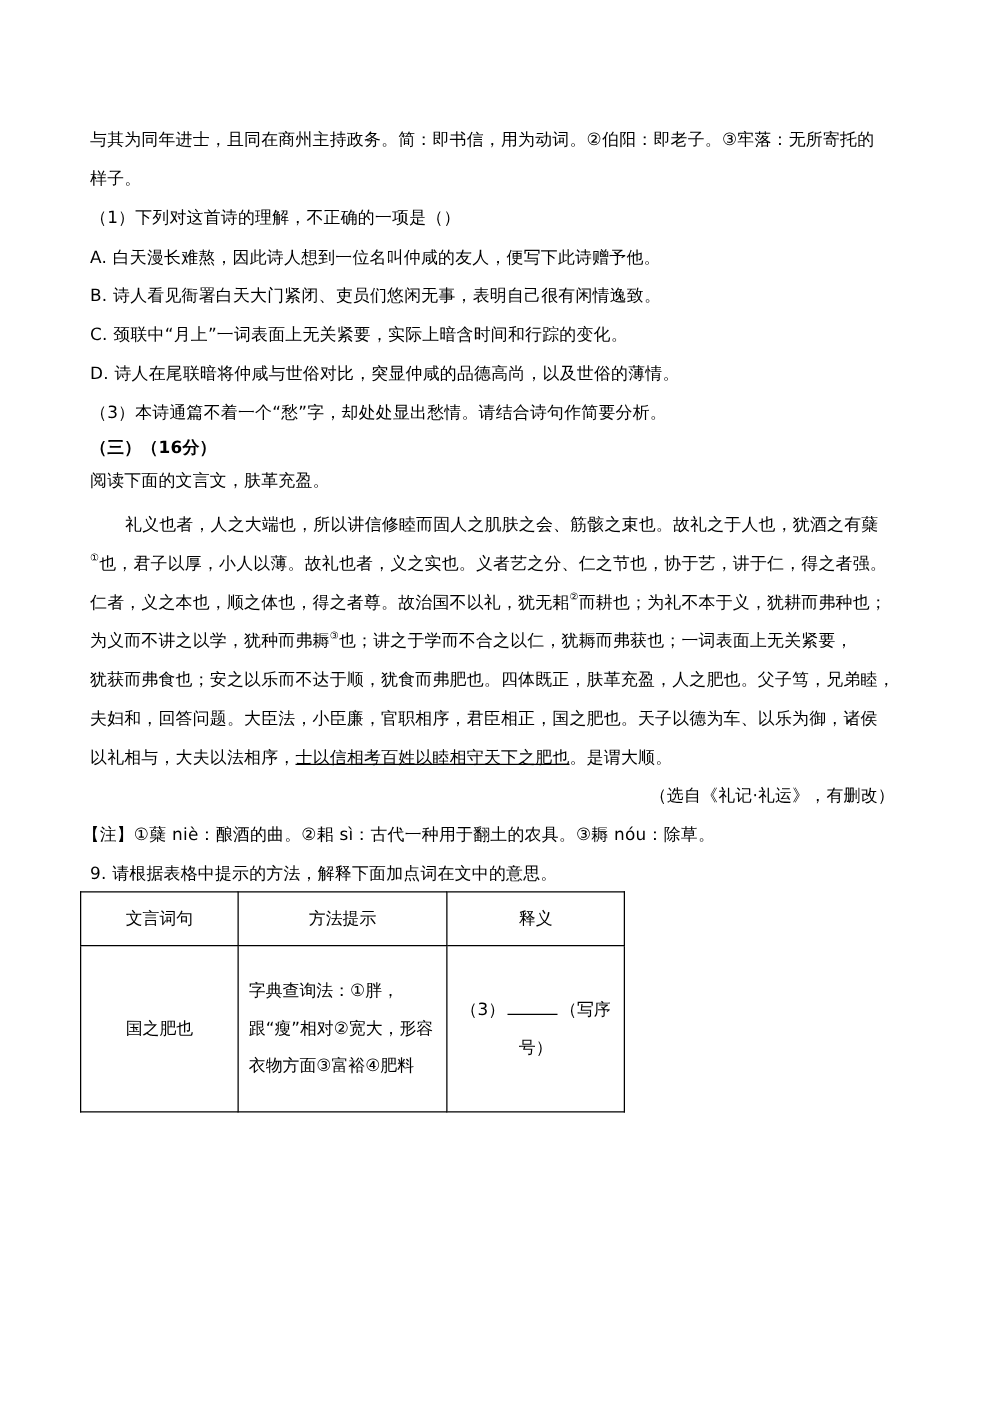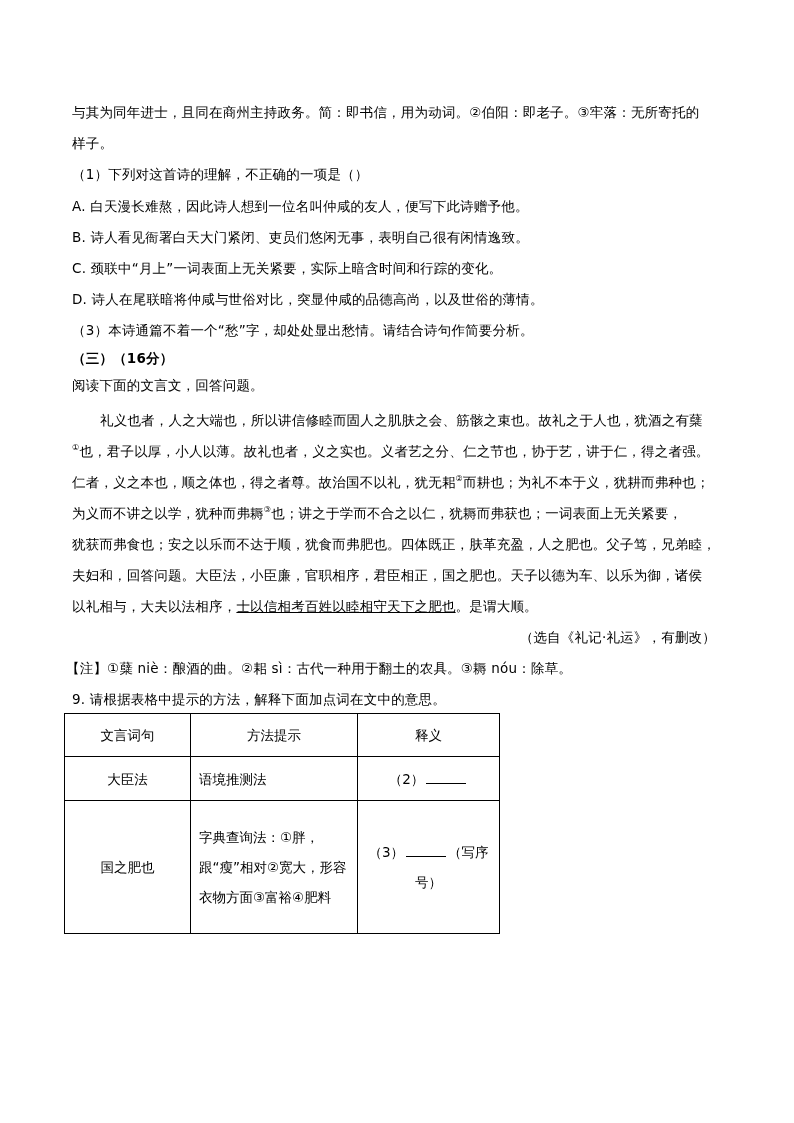--- a/index.html
+++ b/index.html
@@ -30,21 +30,21 @@
   <div class="line" style="top:164px; left:72px">（1）下列对这首诗的理解，不正确的一项是（）</div>
   <div class="line" style="top:196px">A. 白天漫长难熬，因此诗人想到一位名叫仲咸的友人，便写下此诗赠予他。</div>
   <div class="line" style="top:227px">B. 诗人看见衙署白天大门紧闭、吏员们悠闲无事，表明自己很有闲情逸致。</div>
   <div class="line" style="top:258px">C. 颈联中“月上”一词表面上无关紧要，实际上暗含时间和行踪的变化。</div>
   <div class="line" style="top:289px">D. 诗人在尾联暗将仲咸与世俗对比，突显仲咸的品德高尚，以及世俗的薄情。</div>
   <div class="line" style="top:320px">（3）本诗通篇不着一个“愁”字，却处处显出愁情。请结合诗句作简要分析。</div>
 </div>
 
 <div>
   <div class="line bold" style="top:348px">（三）（16分）</div>
-  <div class="line" style="top:375px">阅读下面的文言文，回答问题。</div>
+  <div class="line" style="top:375px">阅读下面的文言文，肤革充盈。</div>
 
   <div>
     <div class="line indent" style="top:410px">礼义也者，人之大端也，所以讲信修睦而固人之肌肤之会、筋骸之束也。故礼之于人也，犹酒之有蘖</div>
     <div class="line" style="top:441px"><sup class="fn">①</sup><span>也，君子以厚，小人以薄。故礼也者，义之实也。义者艺之分、仁之节也，协于艺，讲于仁，得之者强。</span></div>
     <div class="line" style="top:472px"><span>仁者，义之本也，顺之体也，得之者尊。故治国不以礼，犹无耜</span><sup class="fn">②</sup><span>而耕也；为礼不本于义，犹耕而弗种也；</span></div>
     <div class="line" style="top:503px"><span>为义而不讲之以学，犹种而弗耨</span><sup class="fn">③</sup><span>也；讲之于学而不合之以仁，犹耨而弗获也；一词表面上无关紧要，</span></div>
     <div class="line" style="top:534px">犹获而弗食也；安之以乐而不达于顺，犹食而弗肥也。四体既正，肤革充盈，人之肥也。父子笃，兄弟睦，</div>
     <div class="line" style="top:565px">夫妇和，回答问题。大臣法，小臣廉，官职相序，君臣相正，国之肥也。天子以德为车、以乐为御，诸侯</div>
     <div class="line" style="top:596px"><span>以礼相与，大夫以法相序，</span><span class="ul">士以信相考百姓以睦相守天下之肥也</span><span>。是谓大顺。</span></div>
   </div>
@@ -56,25 +56,20 @@
 <div>
   <div class="line" style="top:689px">9. 请根据表格中提示的方法，解释下面加点词在文中的意思。</div>
 
   <table class="qtable">
     <tbody>
         <tr style="height:43px">
       <td class="c1">文言词句</td>
       <td class="c2" style="text-align:center">方法提示</td>
       <td class="c3">释义</td>
     </tr>
-    <tr style="height:44px">
-      <td class="c1">大臣法</td>
-      <td class="c2">语境推测法</td>
-      <td class="c3"><span>（2）</span><span class="blank"></span></td>
-    </tr>
     <tr style="height:133px">
       <td class="c1">国之肥也</td>
       <td class="c2" style="white-space:normal; word-break:break-all; line-height:30px; padding-top:2px; padding-bottom:2px">字典查询法：①胖，跟“瘦”相对②宽大，形容衣物方面③富裕④肥料</td>
       <td class="c3" style="line-height:30px"><span>（3）</span><span class="blank"></span><span>（写序号）</span></td>
     </tr>
   </tbody>
     </table>
 </div>
 
 </body></html>

